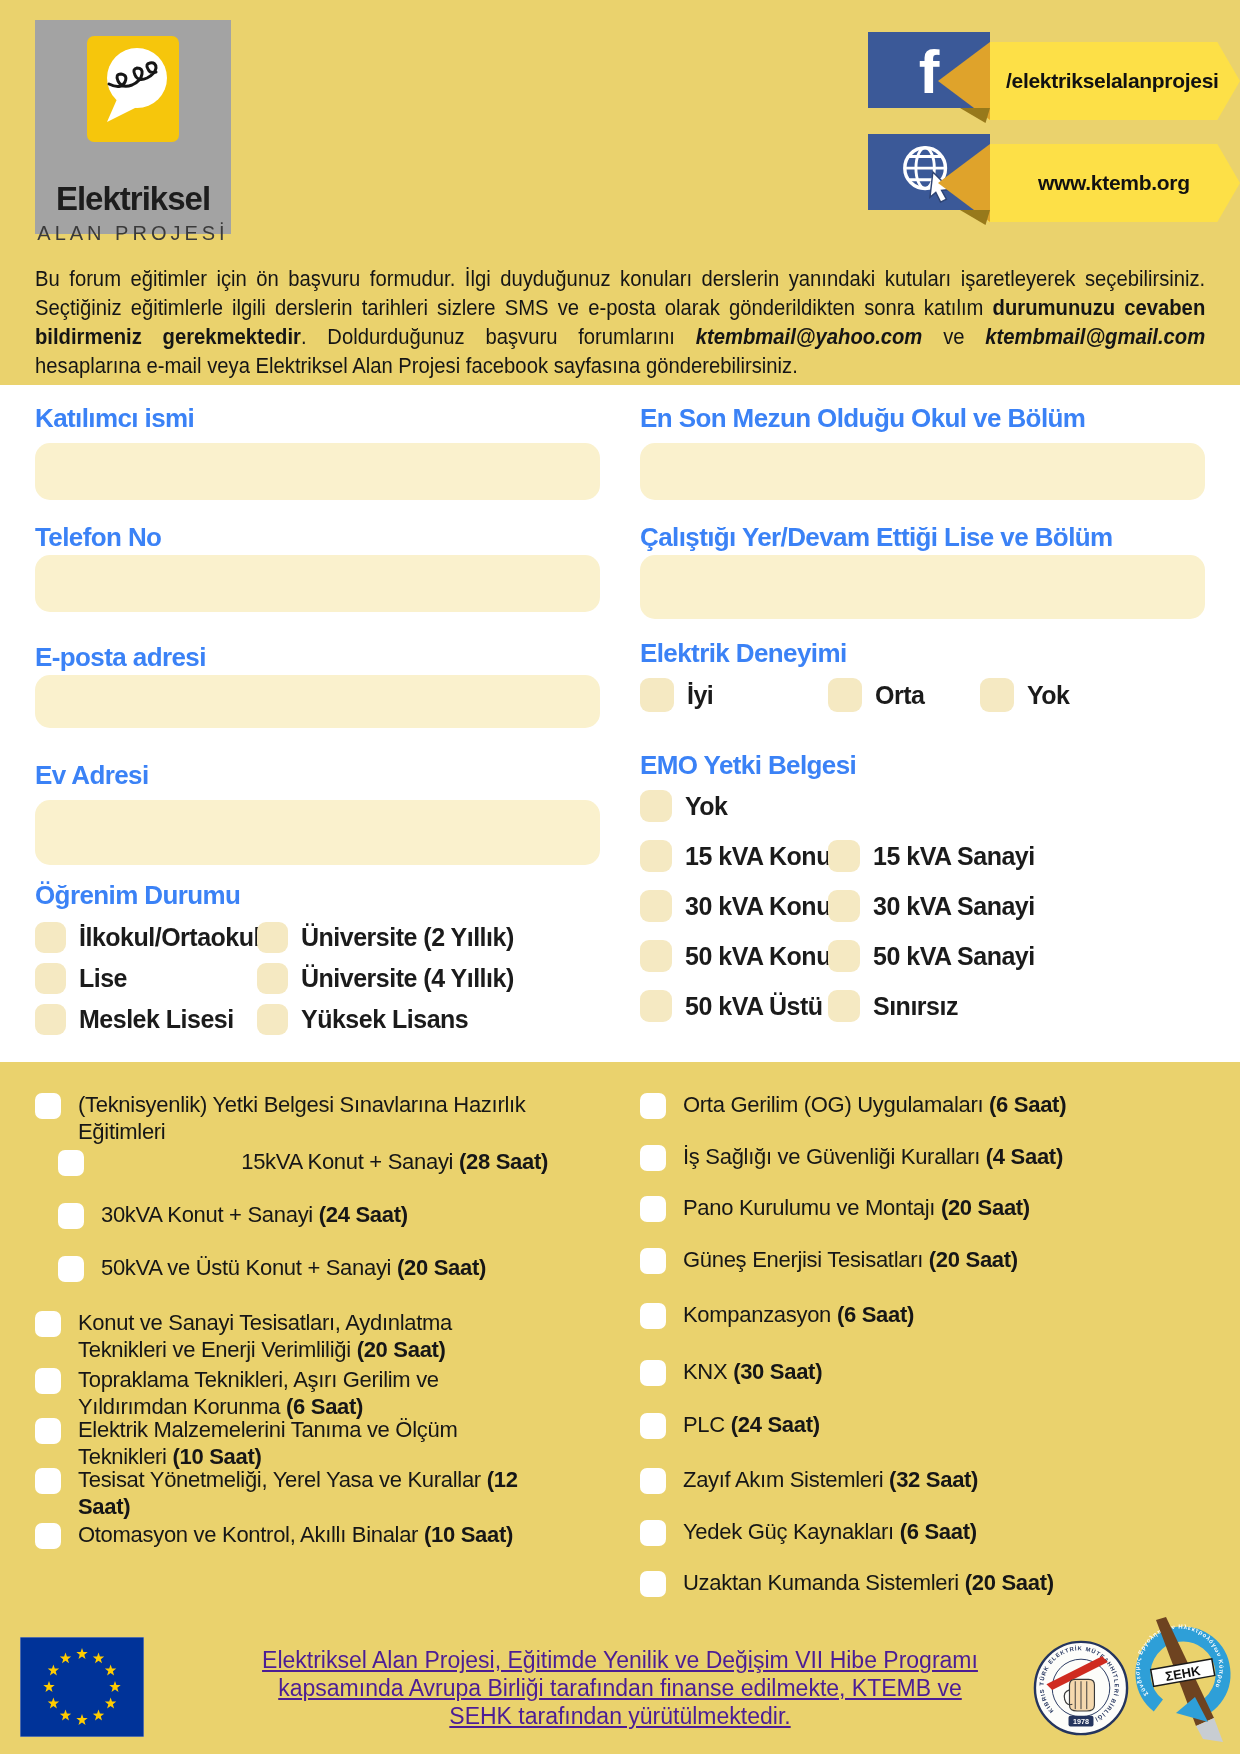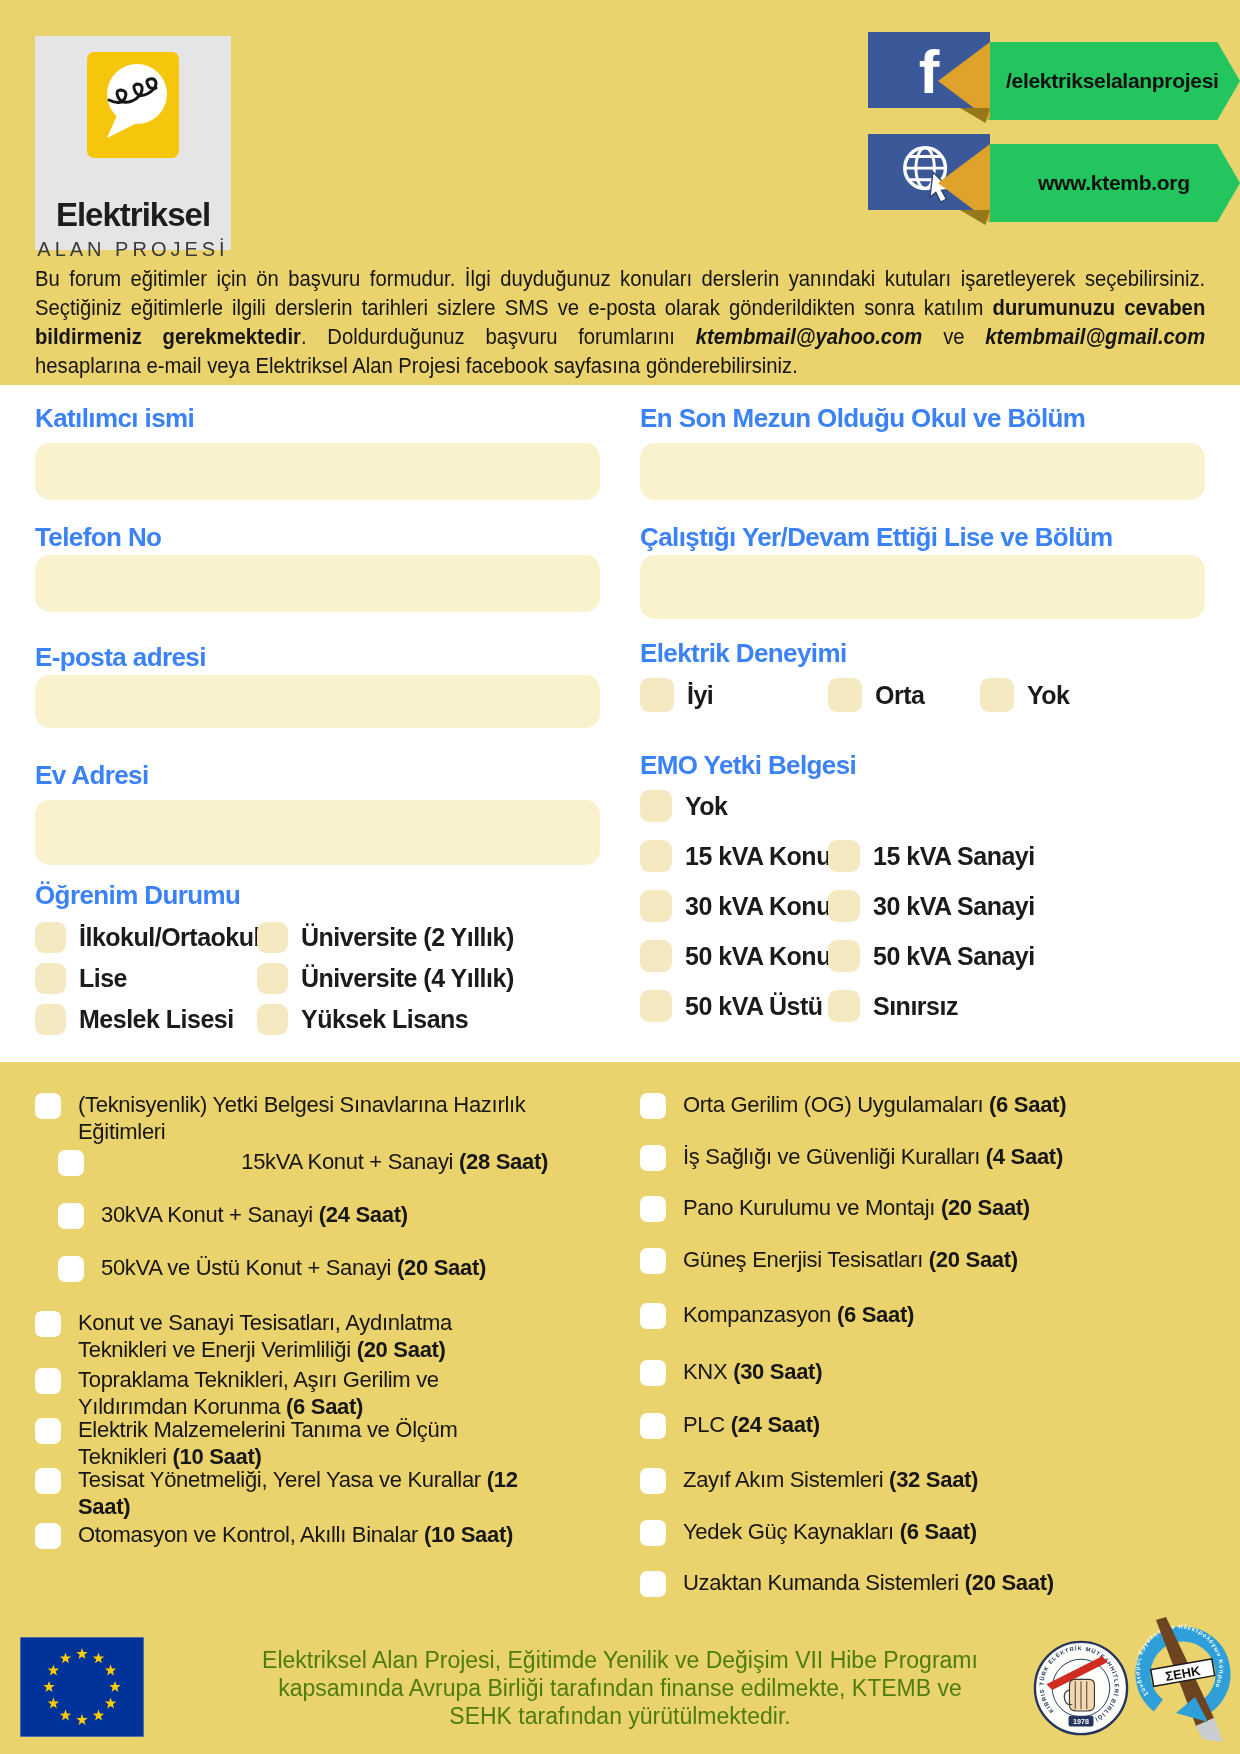--- a/index.html
+++ b/index.html
@@ -3,29 +3,29 @@
 <meta charset="utf-8">
 <style>
   html,body{margin:0;padding:0;background:#888;}
   .page{position:relative;width:1240px;height:1754px;background:#ffffff;overflow:hidden;
         font-family:"Liberation Sans","DejaVu Sans",sans-serif;color:#181818;}
   .band{position:absolute;left:0;width:1240px;background:#EAD26D;}
   .band.top{top:0;height:385px;}
   .band.bottom{top:1062px;height:692px;}
 
   
-  .logobox{position:absolute;left:35px;top:36px;width:196px;height:214px;background:#e5e5e5;}
+  .logobox{position:absolute;left:35px;top:20px;width:196px;height:214px;background:#a3a3a3;}
   .logobox svg{position:absolute;left:48px;top:14px;}
   .logo-t{position:absolute;left:0;top:160px;width:196px;text-align:center;font-size:33px;font-weight:800;letter-spacing:-1px;color:#1d1d1d;}
   .logo-s{position:absolute;left:0;top:202px;width:196px;text-align:center;font-size:20px;font-weight:400;letter-spacing:4px;color:#3a3a3a;}
 
   
   .banner{position:absolute;left:868px;width:372px;height:92px;}
   .banner .bbox{position:absolute;left:0;top:0;width:122px;height:76px;background:#3B5998;display:flex;align-items:center;justify-content:center;}
-  .banner .ribbon{position:absolute;left:120px;top:10px;width:252px;height:78px;background:#22c55e;
+  .banner .ribbon{position:absolute;left:120px;top:10px;width:252px;height:78px;background:#fde047;
       clip-path:polygon(0 0,91% 0,100% 50%,91% 100%,0 100%);display:flex;align-items:center;}
   .banner .ribbon span{padding-left:18px;font-size:21px;font-weight:800;letter-spacing:-0.3px;color:#111;white-space:nowrap;}
   .banner .chev{position:absolute;left:70px;top:10px;width:52px;height:78px;background:#DFA32B;clip-path:polygon(100% 0,0 50%,100% 100%);}
   .banner .fold{position:absolute;left:92px;top:76px;width:30px;height:15px;background:#97791B;clip-path:polygon(0 0,100% 0,85% 100%);}
 
   .title{position:absolute;left:380px;top:178px;width:490px;text-align:center;}
   .title span{display:inline-block;font-size:38px;font-weight:800;letter-spacing:-0.5px;color:#111;border-bottom:4px solid #111;padding:0 4px 5px 4px;}
 
   .intro{position:absolute;left:35px;top:264px;width:1272px;transform:scaleX(0.92);transform-origin:0 0;
          font-size:22px;line-height:29px;text-align:justify;font-weight:500;color:#151515;}
@@ -41,21 +41,21 @@
   .opt .t{font-size:25px;font-weight:600;letter-spacing:-0.5px;color:#1b1b1b;}
 
   
   .citem{position:absolute;display:flex;gap:17px;align-items:flex-start;}
   .citem .cbw{width:26px;height:26px;background:#ffffff;border-radius:7px;flex:0 0 auto;margin-top:2px;}
   .citem .t{font-size:22px;line-height:27px;font-weight:500;letter-spacing:-0.3px;color:#161616;}
   .citem .t b{font-weight:800;}
 
   
   .euflag{position:absolute;left:20px;top:1637px;}
-  .ftext{position:absolute;left:220px;top:1646px;width:800px;text-align:center;font-size:23px;line-height:28px;color:#4d7c0f;}
+  .ftext{position:absolute;left:220px;top:1646px;width:800px;text-align:center;font-size:23px;line-height:28px;color:#4c1d95;text-decoration:underline;}
   .ktemb{position:absolute;left:1033px;top:1640px;}
   .sehk{position:absolute;left:1126px;top:1616px;}
 </style>
 </head>
 <body>
 
 <div class="page">
 
   <div class="band top"></div>
   <div class="band bottom"></div>

